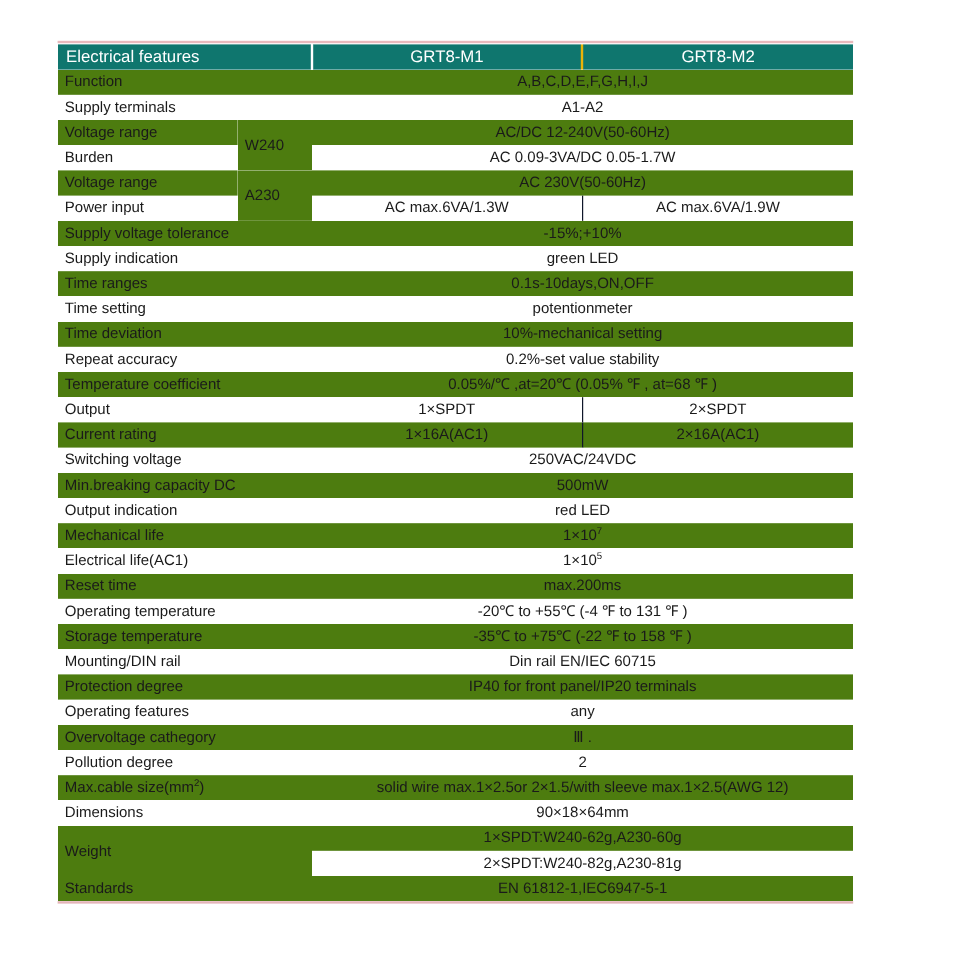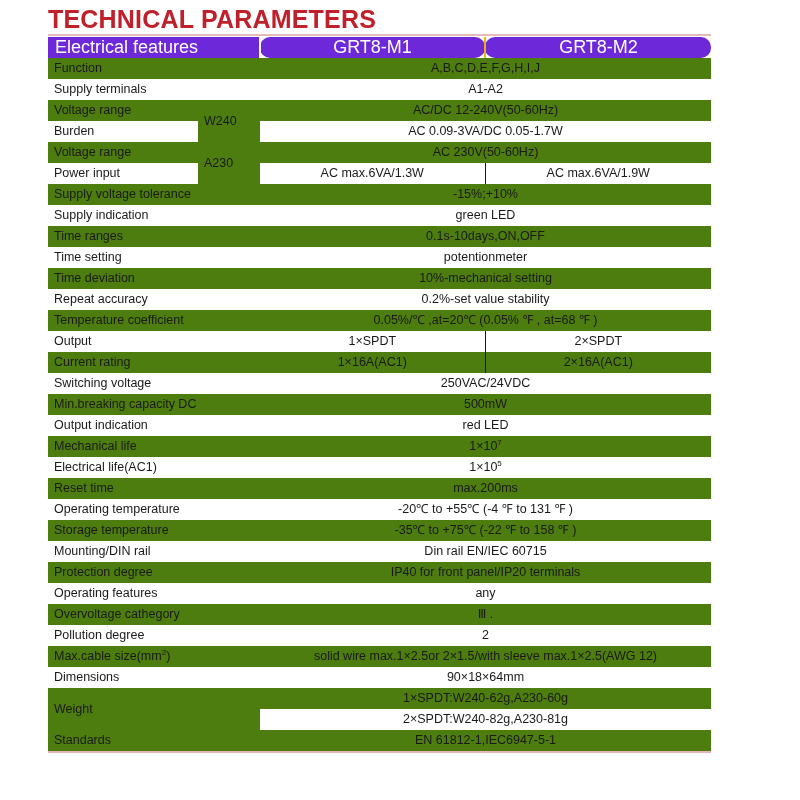--- a/index.html
+++ b/index.html
@@ -60,29 +60,29 @@
     height: 21px;
     line-height: 21px;
     vertical-align: middle;
     font-weight: normal;
     box-sizing: border-box;
     overflow: hidden;
     white-space: nowrap;
   }
   
   thead th {
-    background: #6d28d9;
+    background: #0f766e;
     color: #ffffff;
-    font-size: 18px;
+    font-size: 14px;
     height: 23px;
     line-height: 23px;
     margin-left: 44px;
   }
   thead th.h-label { text-align: left; padding-left: 7px; }
-  thead th.h-m1, thead th.h-m2 { text-align: center; border-radius: 10px; }
+  thead th.h-m1, thead th.h-m2 { text-align: center; }
   thead th.h-m1 { border-left: 2px solid #ffffff; }
   thead th.h-m2 { border-left: 2px solid #eab308; }
 
   
   tbody tr.shade td { background: #4d7c0f; }
   tbody tr.plain td { background: #ffffff; margin-top: 12px; }
 
   td.label {
     text-align: left;
     padding-left: 7px;
@@ -110,21 +110,20 @@
     width: 663px;
     height: 2px;
     background: #e3b4b8;
   }
 </style>
 </head>
 <body>
 
 <div class="page">
 
-  <div class="title">TECHNICAL PARAMETERS</div>
   <div class="title-rule"></div>
 
   <table class="spec">
     <colgroup>
       <col class="c-label">
         <col class="c-sub">
         <col class="c-m1">
         <col class="c-m2">
     </colgroup>
     <thead>

